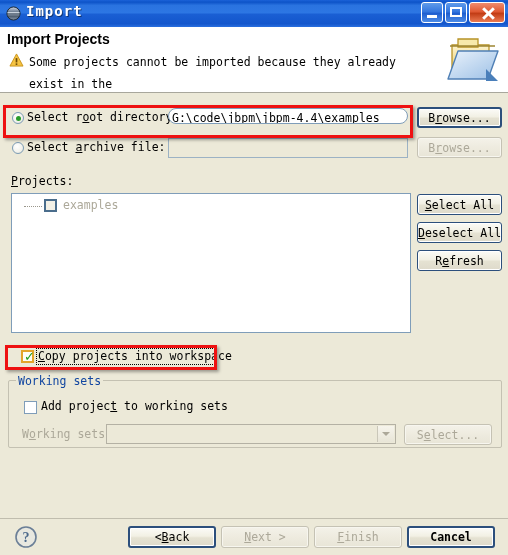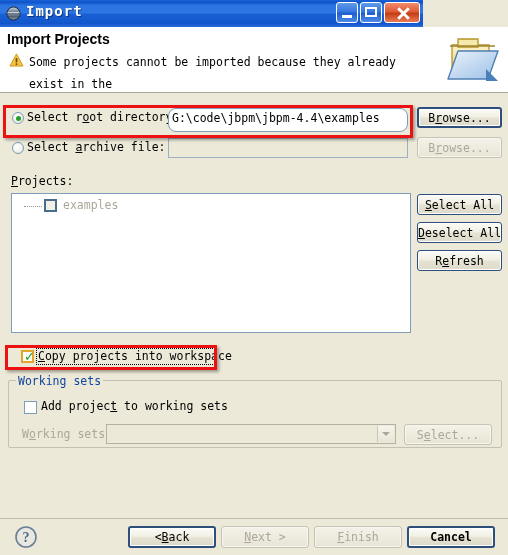--- a/index.html
+++ b/index.html
@@ -16,21 +16,21 @@
     width: 508px;
     height: 555px;
     overflow: hidden;
     background: #ECE9D8;
   }
 
   
   .titlebar {
     position: absolute;
     left: 0; top: 0;
-    width: 423px; height: 27px;
+    width: 508px; height: 27px;
     background: linear-gradient(to bottom,
         #1b62d8 0%, #0d53c8 8%, #2a73e0 20%,
         #2d77e4 48%, #1a5fd4 52%, #1356cc 88%, #2a6fde 100%);
     border-bottom: 1px solid #0a44a8;
     overflow: hidden;
   }
   .title-icon {
     position: absolute;
     left: 6px; top: 6px;
     width: 15px; height: 15px;
@@ -391,21 +391,21 @@
       <path d="M8 17 L53 17" stroke="#9d8430" stroke-width="1.3"></path>
       <path d="M16 22 L56 22 L46 50 L6 50 Z" fill="url(#fblue)" stroke="#4f7fb5" stroke-width="1.4" stroke-linejoin="round"></path>
       <path d="M44 40 L56 52 L44 52 Z" fill="#4a7fba"></path>
     </svg>
   </div>
 
   <div class="body">
 
     <div class="radio on" style="left:12px; top:19px;"></div>
     <div class="row-label" style="left:27px; top:17px;"><span>Select r</span><span class="u">o</span><span>ot directory:</span></div>
-    <div class="textfield" style="left:168px; top:15px; width:240px; height:24px;border-radius:8px;">G:\code\jbpm\jbpm-4.4\examples</div>
+    <div class="textfield" style="left:168px; top:15px; width:240px; height:16px;border-radius:8px;">G:\code\jbpm\jbpm-4.4\examples</div>
     <div class="btn default" style="left:417px; top:14px; width:85px; height:21px;">
         <span>B</span>
         <span class="u">r</span>
         <span>owse...</span>
       </div>
 
     <div class="radio" style="left:12px; top:49px;"></div>
     <div class="row-label" style="left:27px; top:47px;"><span>Select </span><span class="u">a</span><span>rchive file:</span></div>
     <div class="textfield disabled" style="left:168px; top:45px; width:240px; height:20px;"></div>
     <div class="btn disabled" style="left:417px; top:44px; width:85px; height:21px;">

